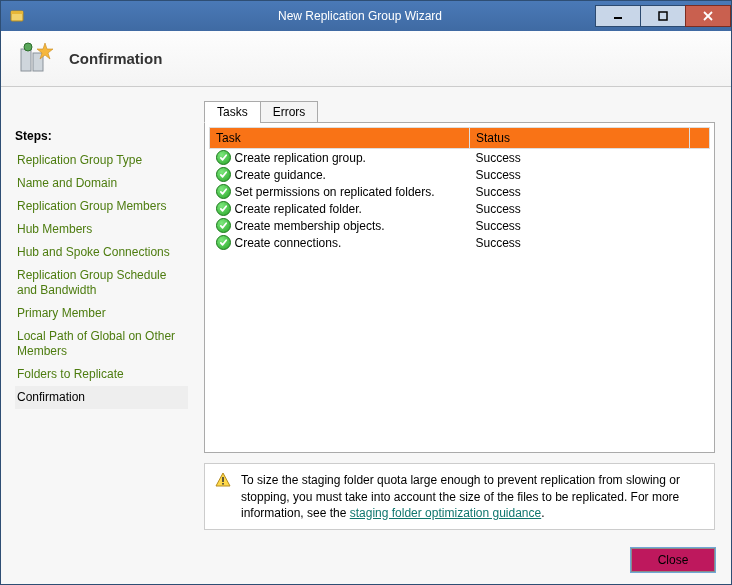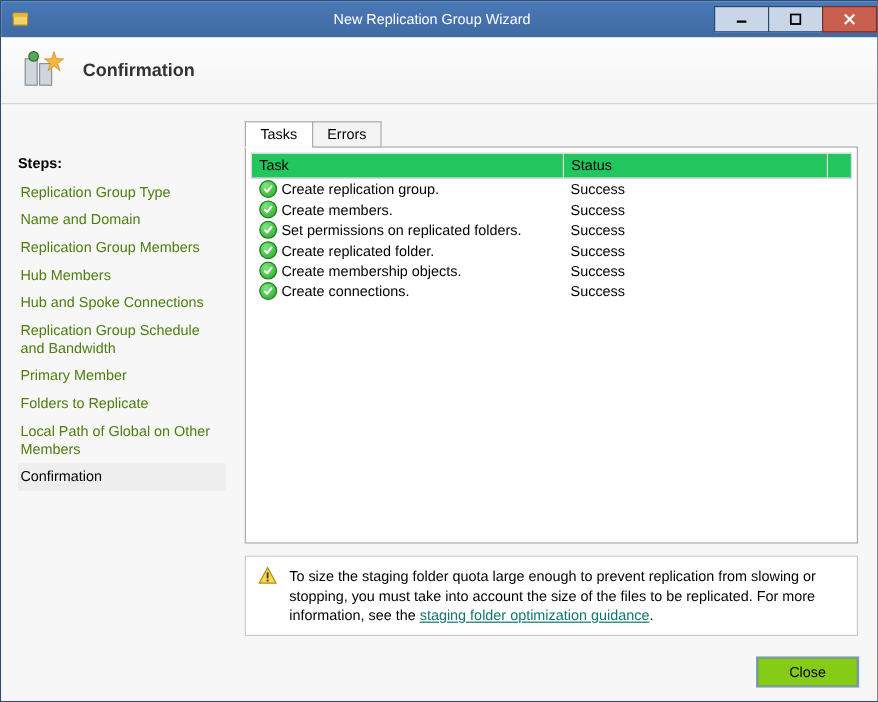--- a/index.html
+++ b/index.html
@@ -125,21 +125,21 @@
   }
   .grid {
     width:100%;
     border-collapse:collapse;
   }
   .grid th {
     text-align:left;
     font-weight:normal;
     padding:3px 6px;
     border:1px solid #ddd;
-    background:#22c55e;
+    background:#f97316;
   }
   .grid td {
     padding:1px 6px;
     vertical-align:middle;
   }
   .task-cell { display:flex; align-items:center; gap:4px;}
   .mini-check {
     width:15px;height:15px;border-radius:50%;
     background:radial-gradient(circle at 35% 30%, #7de87d, #27a527);
     border:1px solid #1e7a1e;
@@ -165,21 +165,21 @@
     height:48px;
     display:flex;
     justify-content:flex-end;
     align-items:center;
     padding:0 16px;
     background:#f7f7f7;
   }
   .btn {
     min-width:84px;
     height:24px;
-    background:#84cc16;
+    background:#be185d;
     border:1px solid #8a8a8a;
     box-shadow:0 0 0 1px #6fa7d6;
     cursor:pointer;
     font:inherit;
     text-align:center;
   }
   .wizard-icon svg { display:block; }
 </style>
 </head>
 <body>
@@ -230,22 +230,22 @@
     <div class="steps">
       <div class="steps-label">Steps:</div>
       <div id="steps-list">
           <div class="step">Replication Group Type</div>
           <div class="step">Name and Domain</div>
           <div class="step">Replication Group Members</div>
           <div class="step">Hub Members</div>
           <div class="step">Hub and Spoke Connections</div>
           <div class="step">Replication Group Schedule and Bandwidth</div>
           <div class="step">Primary Member</div>
+          <div class="step">Local Path of Global on Other Members</div>
           <div class="step">Folders to Replicate</div>
-          <div class="step">Local Path of Global on Other Members</div>
           <div class="step current">Confirmation</div>
         </div>
     </div>
 
     <div class="content">
 
       <div class="tabs-wrap">
         <div class="tabs" id="tabs-row">
             <div class="tab active">Tasks</div>
             <div class="tab">Errors</div>
@@ -276,21 +276,21 @@
                 <td></td>
               </tr>
               <tr>
                 <td>
                   <span class="task-cell">
                     <span class="mini-check">
                       <svg width="9" height="9" viewBox="0 0 10 10">
                         <polyline points="2,5.5 4,7.5 8,2.5" fill="none" stroke="#fff" stroke-width="2" stroke-linecap="round" stroke-linejoin="round"></polyline>
                       </svg>
                     </span>
-                    <span>Create members.</span>
+                    <span>Create guidance.</span>
                   </span>
                 </td>
                 <td>Success</td>
                 <td></td>
               </tr>
               <tr>
                 <td>
                   <span class="task-cell">
                     <span class="mini-check">
                       <svg width="9" height="9" viewBox="0 0 10 10">

